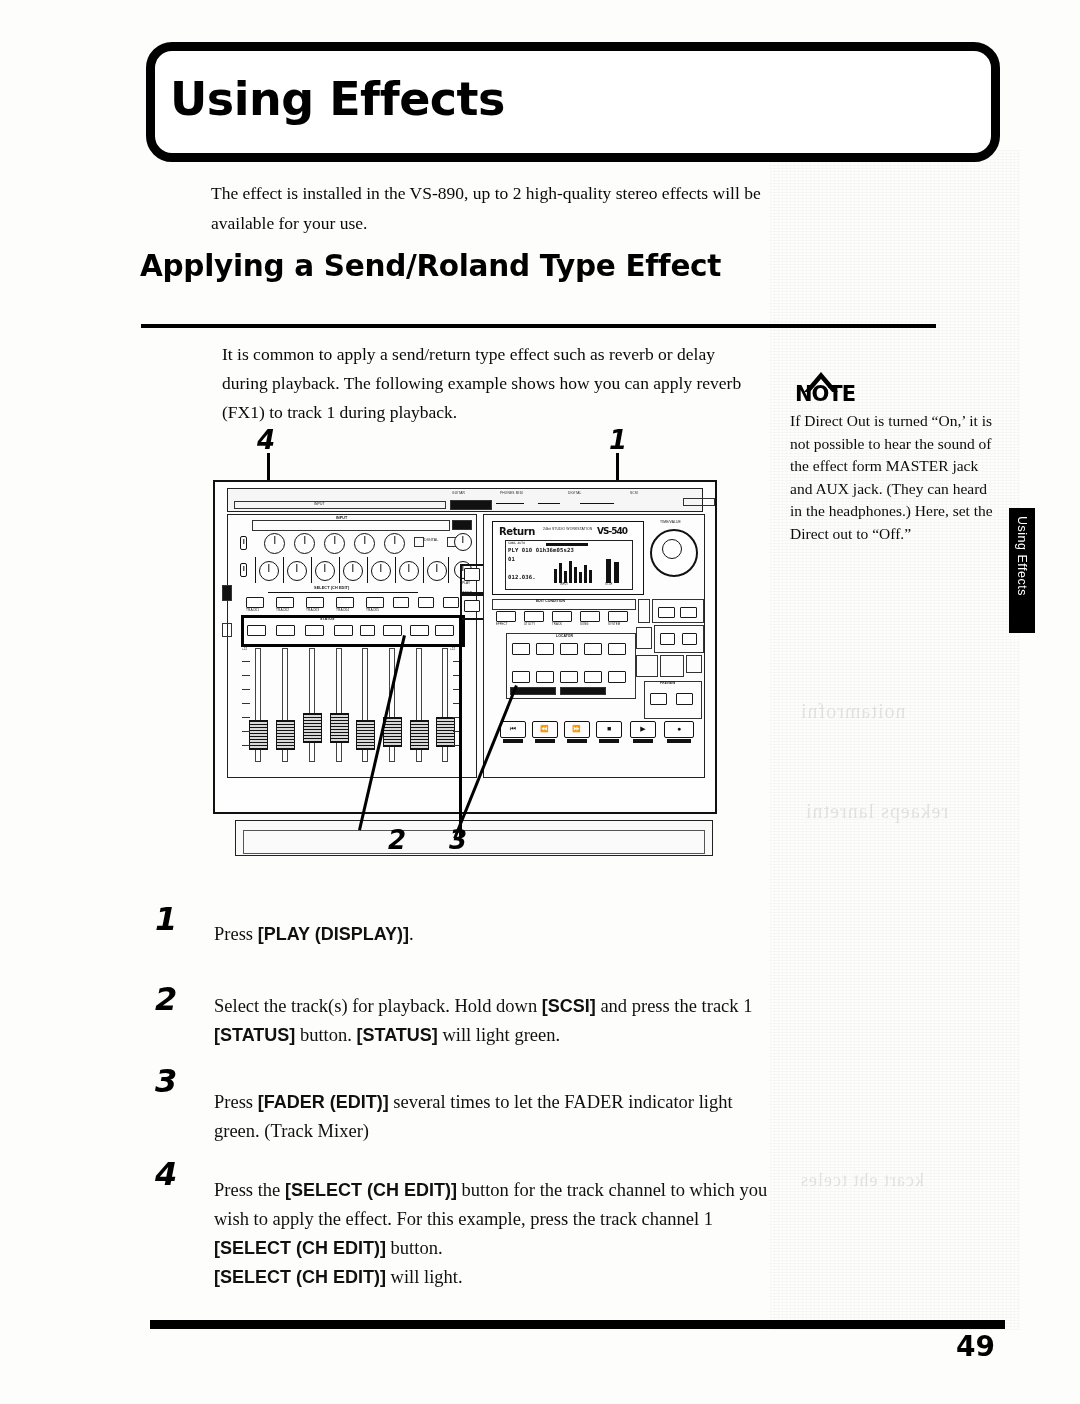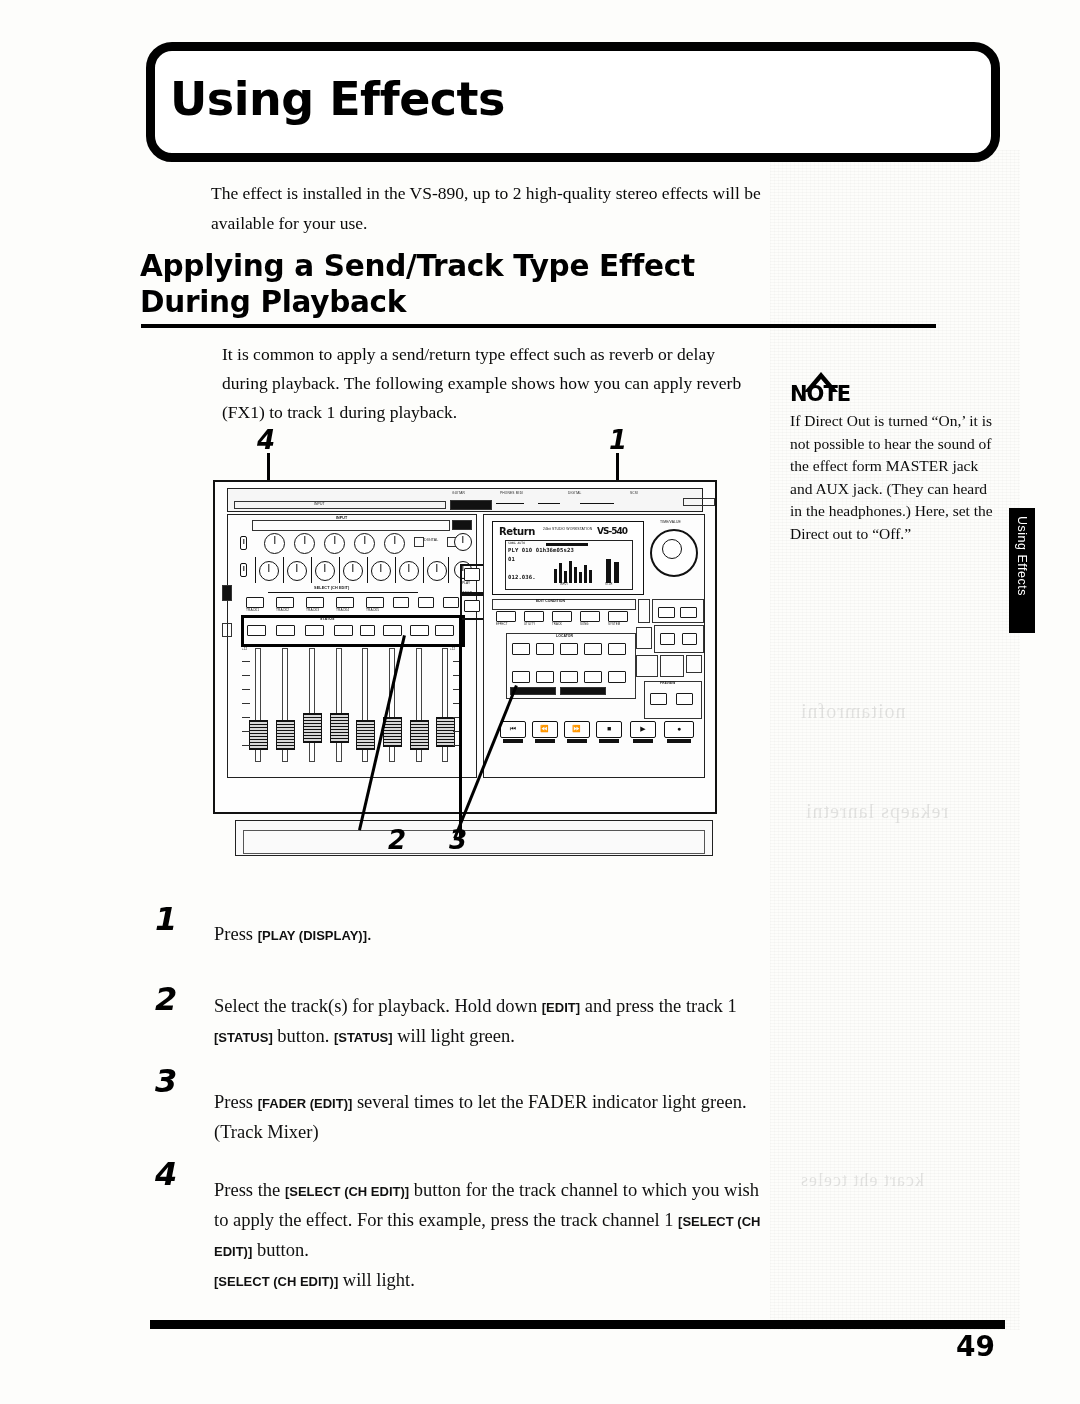--- a/index.html
+++ b/index.html
@@ -66,21 +66,21 @@
     position:absolute;left:14px;top:0;width:0;height:0;
     border-left:17px solid transparent;border-right:17px solid transparent;
     border-bottom:20px solid #000;
   }
   .note-badge .tri-in{
     position:absolute;left:19px;top:7px;width:0;height:0;
     border-left:12px solid transparent;border-right:12px solid transparent;
     border-bottom:14px solid #fff;
   }
   .note-badge .word{
-    position:absolute;left:0;top:10px;width:70px;text-align:left;
+    position:absolute;left:0;top:10px;width:70px;text-align:center;
     font-family:"DejaVu Sans",sans-serif;font-weight:700;font-size:21px;
     letter-spacing:-1px;color:#000;
   }
   .note-body{
     margin-top:2px;font-size:15.5px;line-height:22.5px;color:#0b0b0b;
   }
 
   
   .side-tab{
     position:absolute;left:1009px;top:508px;width:26px;height:125px;background:#000;
@@ -174,21 +174,21 @@
   .ptr{position:absolute;background:#000;transform-origin:0 0;}
 
   
   .step-num{
     position:absolute;font-family:"DejaVu Sans",sans-serif;font-weight:700;
     font-style:italic;font-size:32px;color:#000;
   }
   .step-txt{
     position:absolute;font-size:18.5px;line-height:29px;color:#101010;
   }
-  .step-txt b{font-family:"Liberation Sans",sans-serif;font-weight:700;font-size:13px;}
+  .step-txt b{font-family:"Liberation Sans",sans-serif;font-weight:700;font-size:18px;}
 
   
   .foot-rule{position:absolute;left:150px;top:1320px;width:855px;height:9px;background:#000;}
   .page-no{
     position:absolute;left:956px;top:1330px;
     font-family:"DejaVu Sans",sans-serif;font-weight:700;font-size:28px;
     color:#000;overflow:hidden;height:26px;
   }
 </style>
 </head>
@@ -198,22 +198,21 @@
 <div class="ghost" style="left:800px;top:700px;font-size:20px;">noitamrofni</div>
 <div class="ghost" style="left:805px;top:800px;font-size:20px;">rekaeps lanretni</div>
 <div class="ghost" style="left:800px;top:1170px;font-size:18px;">kcart eht tceles</div>
 
 <div class="title-box"></div>
 <div class="title-text">Using Effects</div>
 
 <div class="intro">The effect is installed in the VS-890, up to 2 high-quality stereo effects will be available for your use.</div>
 
 <div class="h2">
-  <div>Applying a Send/Track Type Effect</div>
-  <div>During Playback</div>
+  <div>Applying a Send/Roland Type Effect</div>
 </div>
 <div class="h2-rule"></div>
 
 <div class="lead">It is common to apply a send/return type effect such as reverb or delay during playback. The following example shows how you can apply reverb (FX1) to track 1 during playback.</div>
 
 <div class="note-wrap">
   <div class="note-badge">
     <div class="tri"></div>
     <div class="tri-in"></div>
     <div class="word">NOTE</div>
@@ -453,21 +452,21 @@
   <div class="ptr" style="left:254px;top:190px;width:3px;height:222px;"></div>
 
   <div class="callout-num" style="left:183px;top:400px;">2</div>
   <div class="callout-num" style="left:244px;top:400px;">3</div>
 </div>
 
 <div class="step-num" style="left:155px;top:900px;">1</div>
 <div class="step-txt" style="left:214px;top:920px;width:560px;">Press <b>[PLAY (DISPLAY)]</b>.</div>
 
 <div class="step-num" style="left:155px;top:980px;">2</div>
-<div class="step-txt" style="left:214px;top:992px;width:560px;">Select the track(s) for playback. Hold down <b>[EDIT]</b> and press the track 1 <b>[STATUS]</b> button. <b>[STATUS]</b> will light green.</div>
+<div class="step-txt" style="left:214px;top:992px;width:560px;">Select the track(s) for playback. Hold down <b>[SCSI]</b> and press the track 1 <b>[STATUS]</b> button. <b>[STATUS]</b> will light green.</div>
 
 <div class="step-num" style="left:155px;top:1062px;">3</div>
 <div class="step-txt" style="left:214px;top:1088px;width:560px;">Press <b>[FADER (EDIT)]</b> several times to let the FADER indicator light green. (Track Mixer)</div>
 
 <div class="step-num" style="left:155px;top:1155px;">4</div>
 <div class="step-txt" style="left:214px;top:1176px;width:560px;">Press the <b>[SELECT (CH EDIT)]</b> button for the track channel to which you wish to apply the effect. For this example, press the track channel 1 <b>[SELECT (CH EDIT)]</b> button.<br><b>[SELECT (CH EDIT)]</b> will light.</div>
 
 <div class="foot-rule"></div>
 <div class="page-no">49</div>
 

